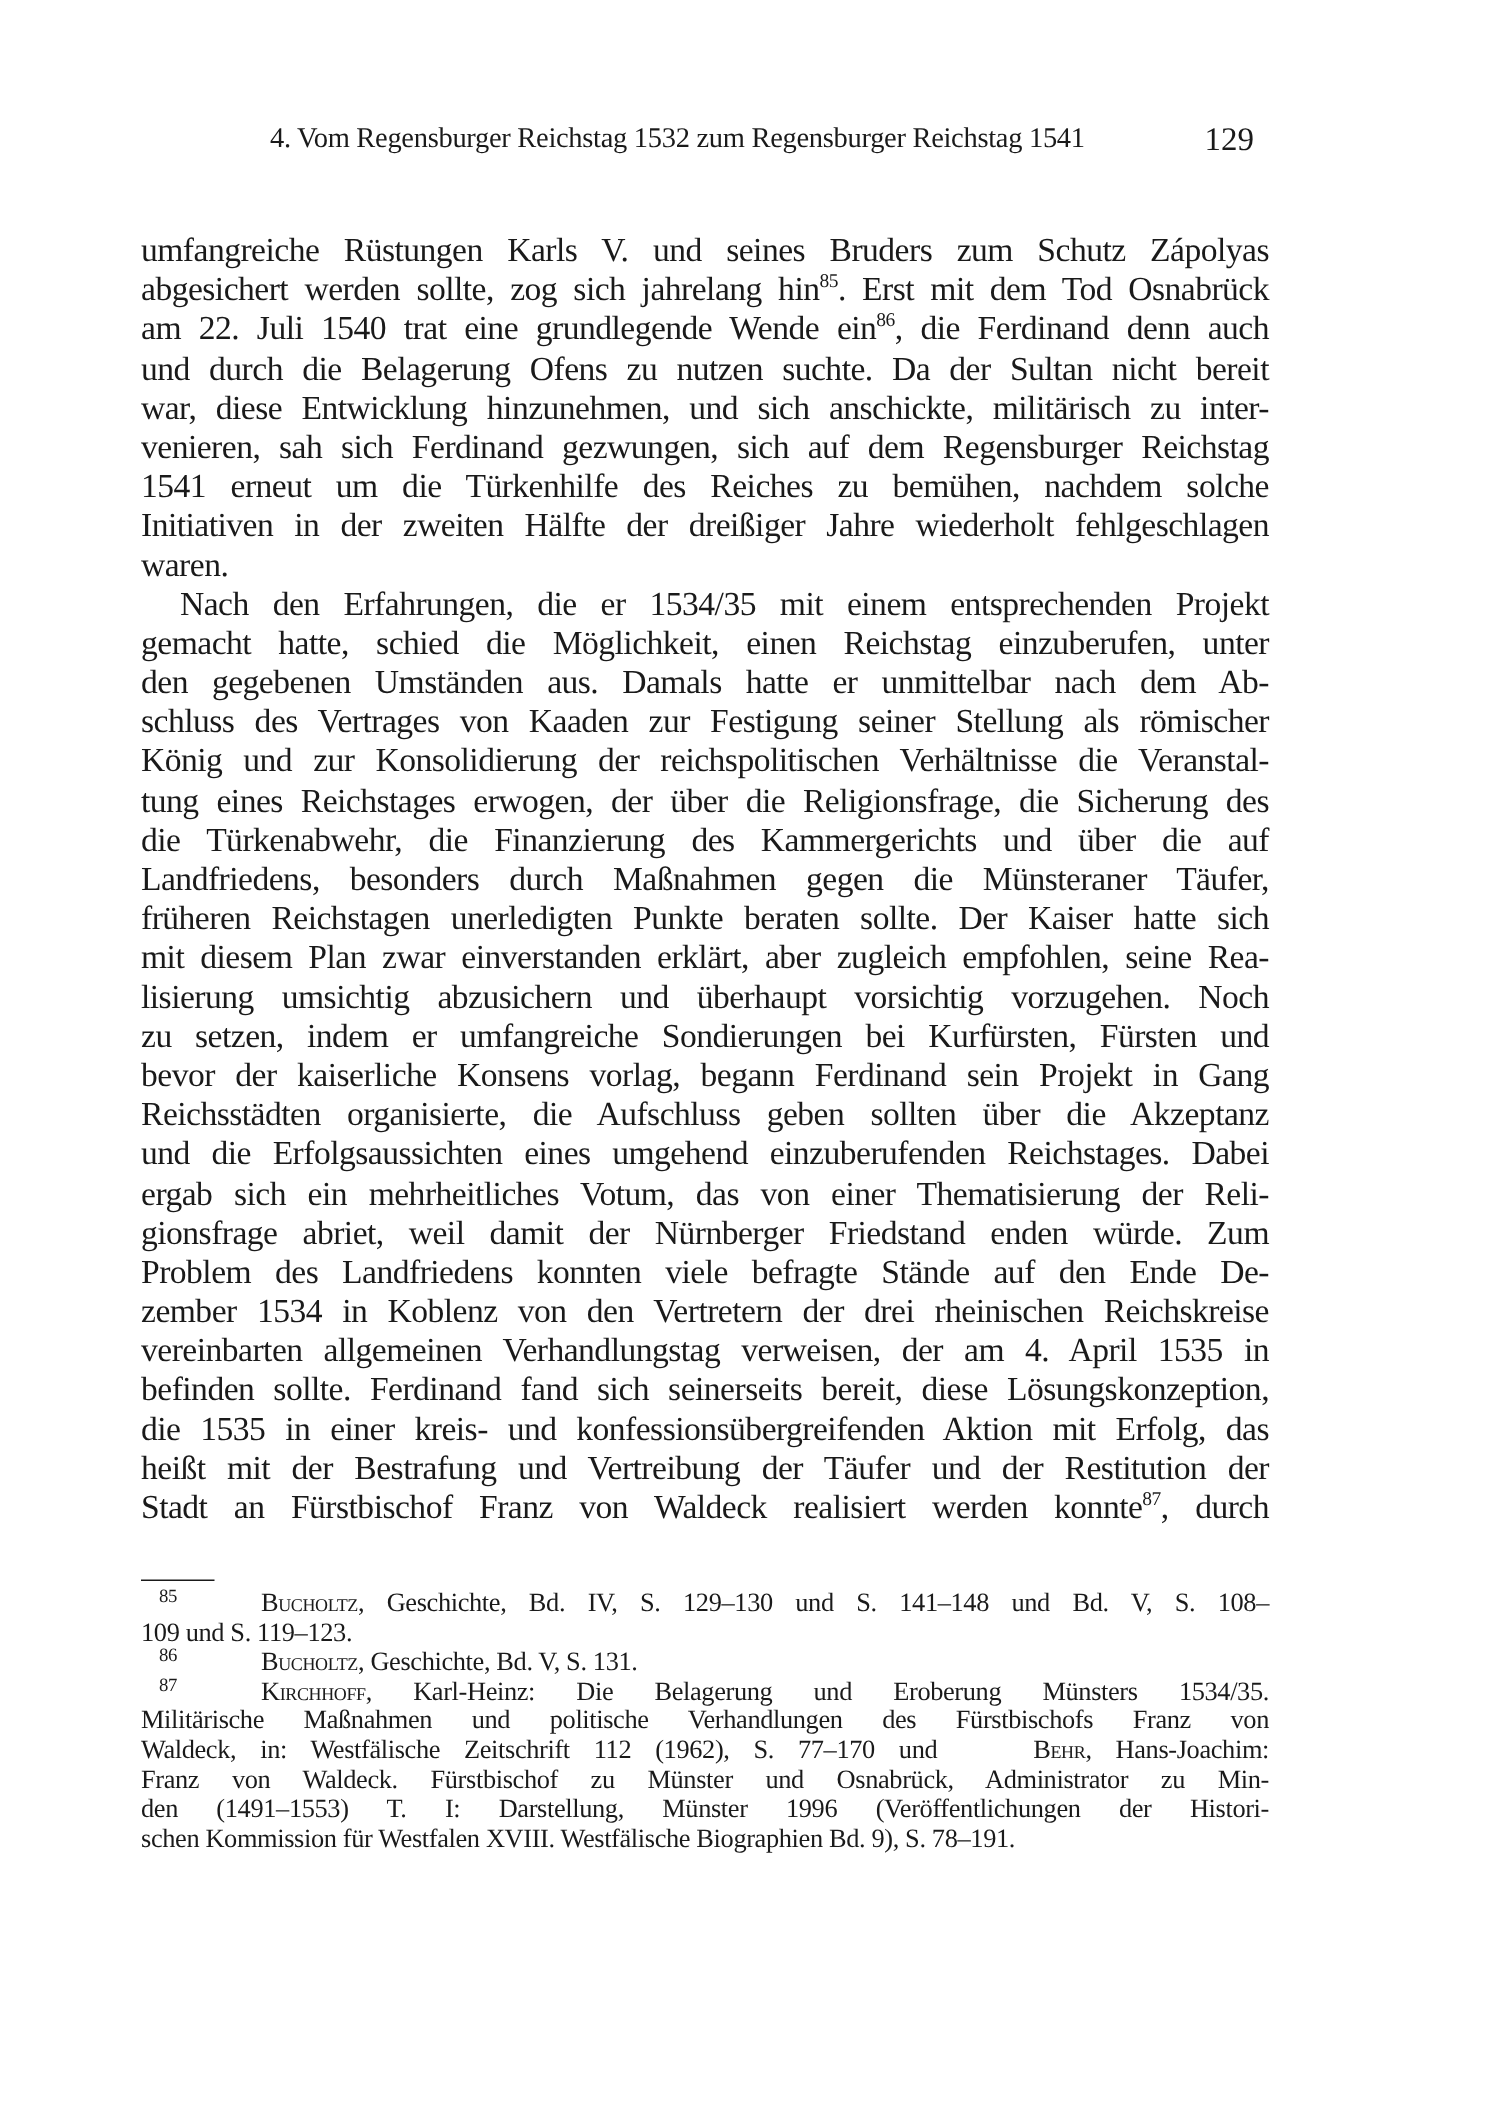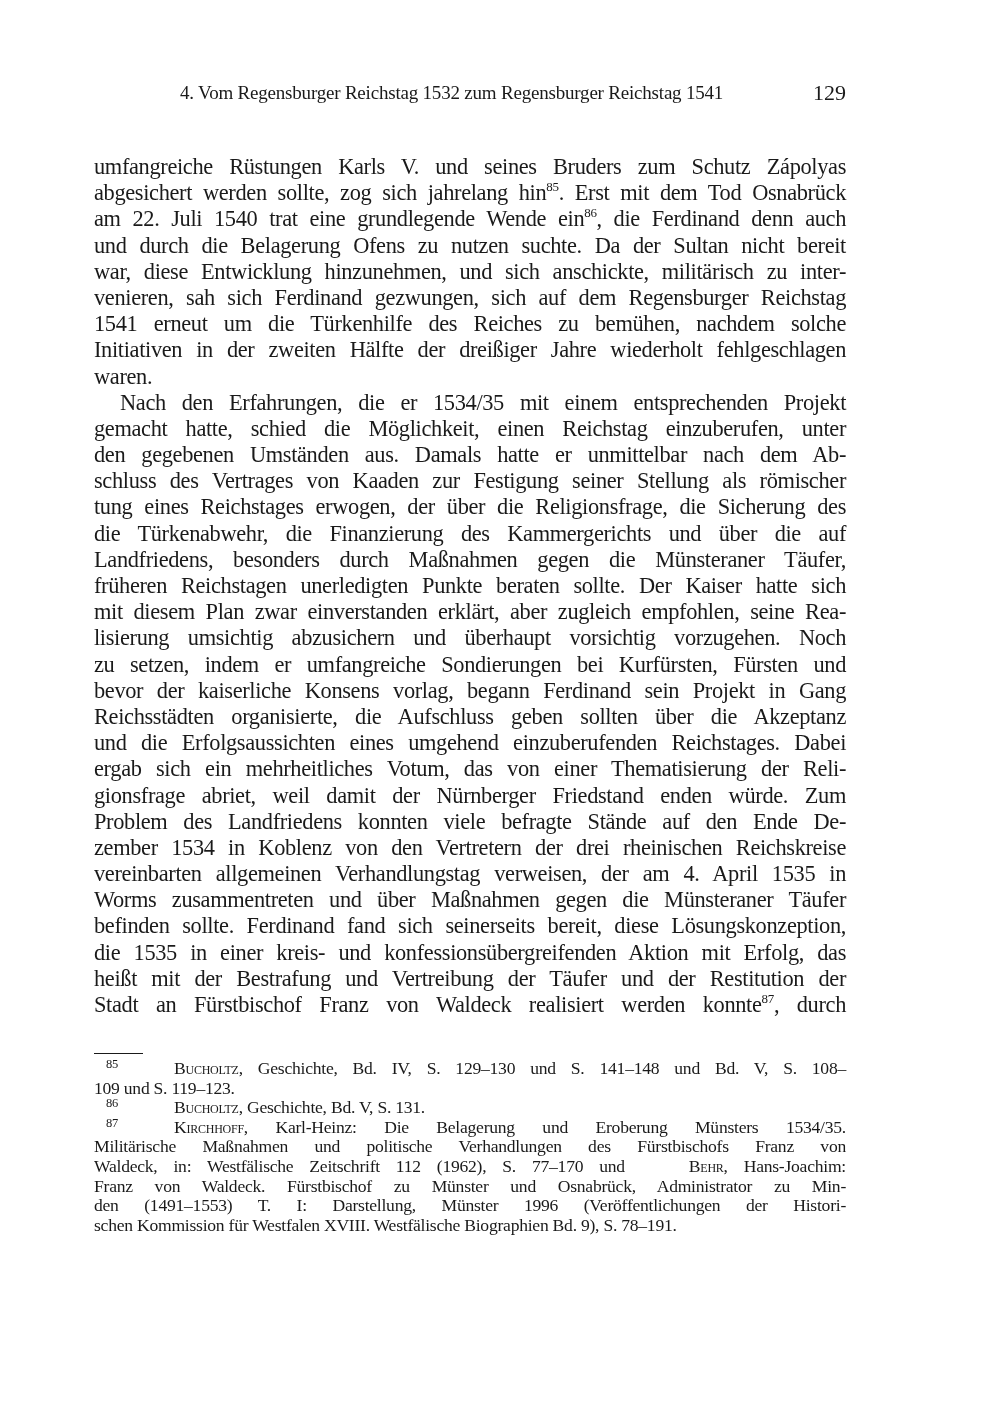--- a/index.html
+++ b/index.html
@@ -1,20 +1,20 @@
 <!DOCTYPE html>
 <html><head>
 <meta charset="utf-8">
 <style>
   html, body { margin: 0; padding: 0; background: #ffffff; }
   body { width: 1004px; height: 1418px; position: relative; overflow: hidden; font-family: "Liberation Serif", "DejaVu Serif", serif; color: #1a1a1a; }
   .page { position: absolute; left: 0; top: 0; width: 1004px; height: 1418px; }
   .running-head { position: absolute; top: 80px; left: 94px; width: 752px; height: 28px; }
   .running-title { position: absolute; left: 86px; top: 2px; font-size: 19px; letter-spacing: -0.2px; white-space: nowrap; }
-  .page-number { position: absolute; right: 0; top: 0; font-size: 22px; }
+  .page-number { position: absolute; right: 10px; top: 0; font-size: 22px; }
   .body-text { position: absolute; left: 94px; top: 122px; width: 752px; margin-top: 32px; }
   .line { display: block; height: 26.2px; line-height: 26.2px; font-size: 22.4px; text-align: justify; text-align-last: justify; white-space: nowrap; overflow: visible; letter-spacing: -0.35px; }
   .line.last { text-align-last: left; }
   .line.indent { padding-left: 26px; }
   sup { font-size: 13px; line-height: 0; vertical-align: 9px; }
   .rule { position: absolute; left: 94px; top: 1053px; width: 49px; height: 1px; background: #1a1a1a; }
   .footnotes { position: absolute; left: 94px; top: 1059px; width: 752px; }
   .fn-line { display: block; height: 19.6px; line-height: 19.6px; font-size: 17.6px; text-align: justify; text-align-last: justify; white-space: nowrap; letter-spacing: -0.25px; }
   .fn-line.last { text-align-last: left; }
   .fn-line.indent { padding-left: 12px; }
@@ -40,36 +40,36 @@
     <span class="line">war, diese Entwicklung hinzunehmen, und sich anschickte, militärisch zu inter-</span>
     <span class="line">venieren, sah sich Ferdinand gezwungen, sich auf dem Regensburger Reichstag</span>
     <span class="line">1541 erneut um die Türkenhilfe des Reiches zu bemühen, nachdem solche</span>
     <span class="line">Initiativen in der zweiten Hälfte der dreißiger Jahre wiederholt fehlgeschlagen</span>
     <span class="line last">waren.</span>
 
     <span class="line indent">Nach den Erfahrungen, die er 1534/35 mit einem entsprechenden Projekt</span>
     <span class="line">gemacht hatte, schied die Möglichkeit, einen Reichstag einzuberufen, unter</span>
     <span class="line">den gegebenen Umständen aus. Damals hatte er unmittelbar nach dem Ab-</span>
     <span class="line">schluss des Vertrages von Kaaden zur Festigung seiner Stellung als römischer</span>
+    <span class="line">König und zur Konsolidierung der reichspolitischen Verhältnisse die Veranstal-</span>
     <span class="line">tung eines Reichstages erwogen, der über die Religionsfrage, die Sicherung des</span>
     <span class="line">die Türkenabwehr, die Finanzierung des Kammergerichts und über die auf</span>
     <span class="line">Landfriedens, besonders durch Maßnahmen gegen die Münsteraner Täufer,</span>
     <span class="line">früheren Reichstagen unerledigten Punkte beraten sollte. Der Kaiser hatte sich</span>
     <span class="line">mit diesem Plan zwar einverstanden erklärt, aber zugleich empfohlen, seine Rea-</span>
     <span class="line">lisierung umsichtig abzusichern und überhaupt vorsichtig vorzugehen. Noch</span>
     <span class="line">zu setzen, indem er umfangreiche Sondierungen bei Kurfürsten, Fürsten und</span>
     <span class="line">bevor der kaiserliche Konsens vorlag, begann Ferdinand sein Projekt in Gang</span>
     <span class="line">Reichsstädten organisierte, die Aufschluss geben sollten über die Akzeptanz</span>
     <span class="line">und die Erfolgsaussichten eines umgehend einzuberufenden Reichstages. Dabei</span>
     <span class="line">ergab sich ein mehrheitliches Votum, das von einer Thematisierung der Reli-</span>
     <span class="line">gionsfrage abriet, weil damit der Nürnberger Friedstand enden würde. Zum</span>
     <span class="line">Problem des Landfriedens konnten viele befragte Stände auf den Ende De-</span>
     <span class="line">zember 1534 in Koblenz von den Vertretern der drei rheinischen Reichskreise</span>
     <span class="line">vereinbarten allgemeinen Verhandlungstag verweisen, der am 4. April 1535 in</span>
-    <span class="line">Worms zusammentreten und über Maßnahmen gegen die Münsteraner Täufer</span>
     <span class="line">befinden sollte. Ferdinand fand sich seinerseits bereit, diese Lösungskonzeption,</span>
     <span class="line">die 1535 in einer kreis- und konfessionsübergreifenden Aktion mit Erfolg, das</span>
     <span class="line">heißt mit der Bestrafung und Vertreibung der Täufer und der Restitution der</span>
     <span class="line"><span>Stadt an Fürstbischof Franz von Waldeck realisiert werden konnte</span><sup>87</sup><span>, durch</span></span>
   </div>
 
   <div class="rule"></div>
 
   <div class="footnotes">
 

